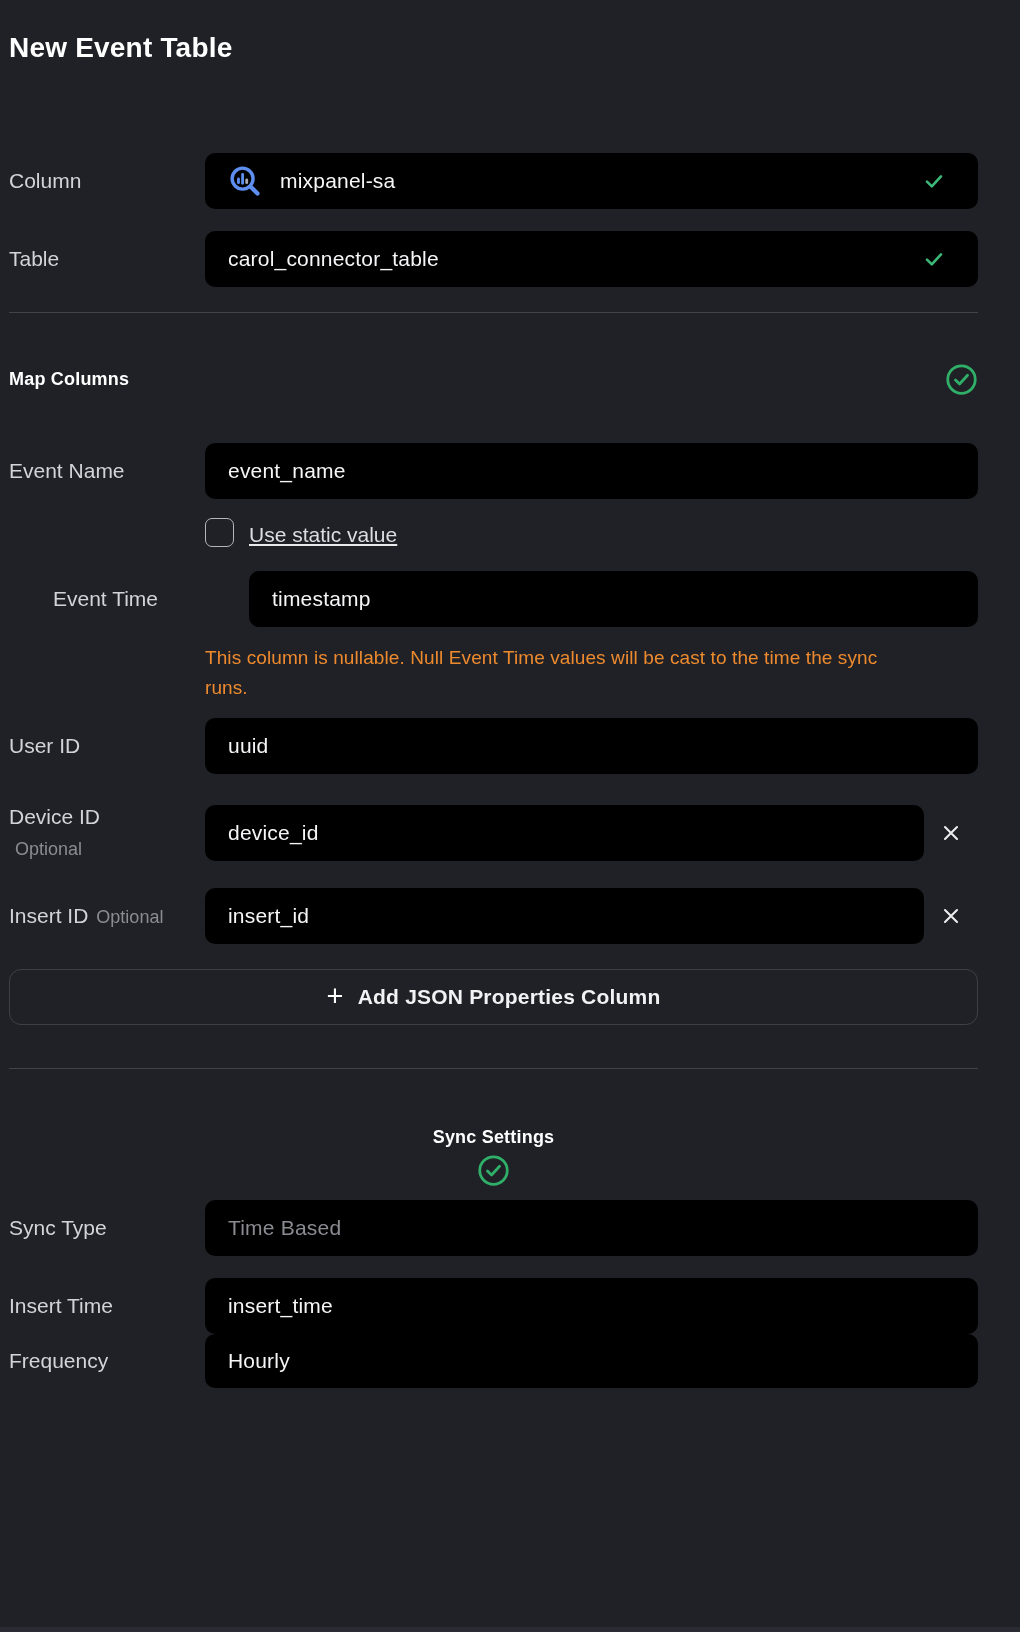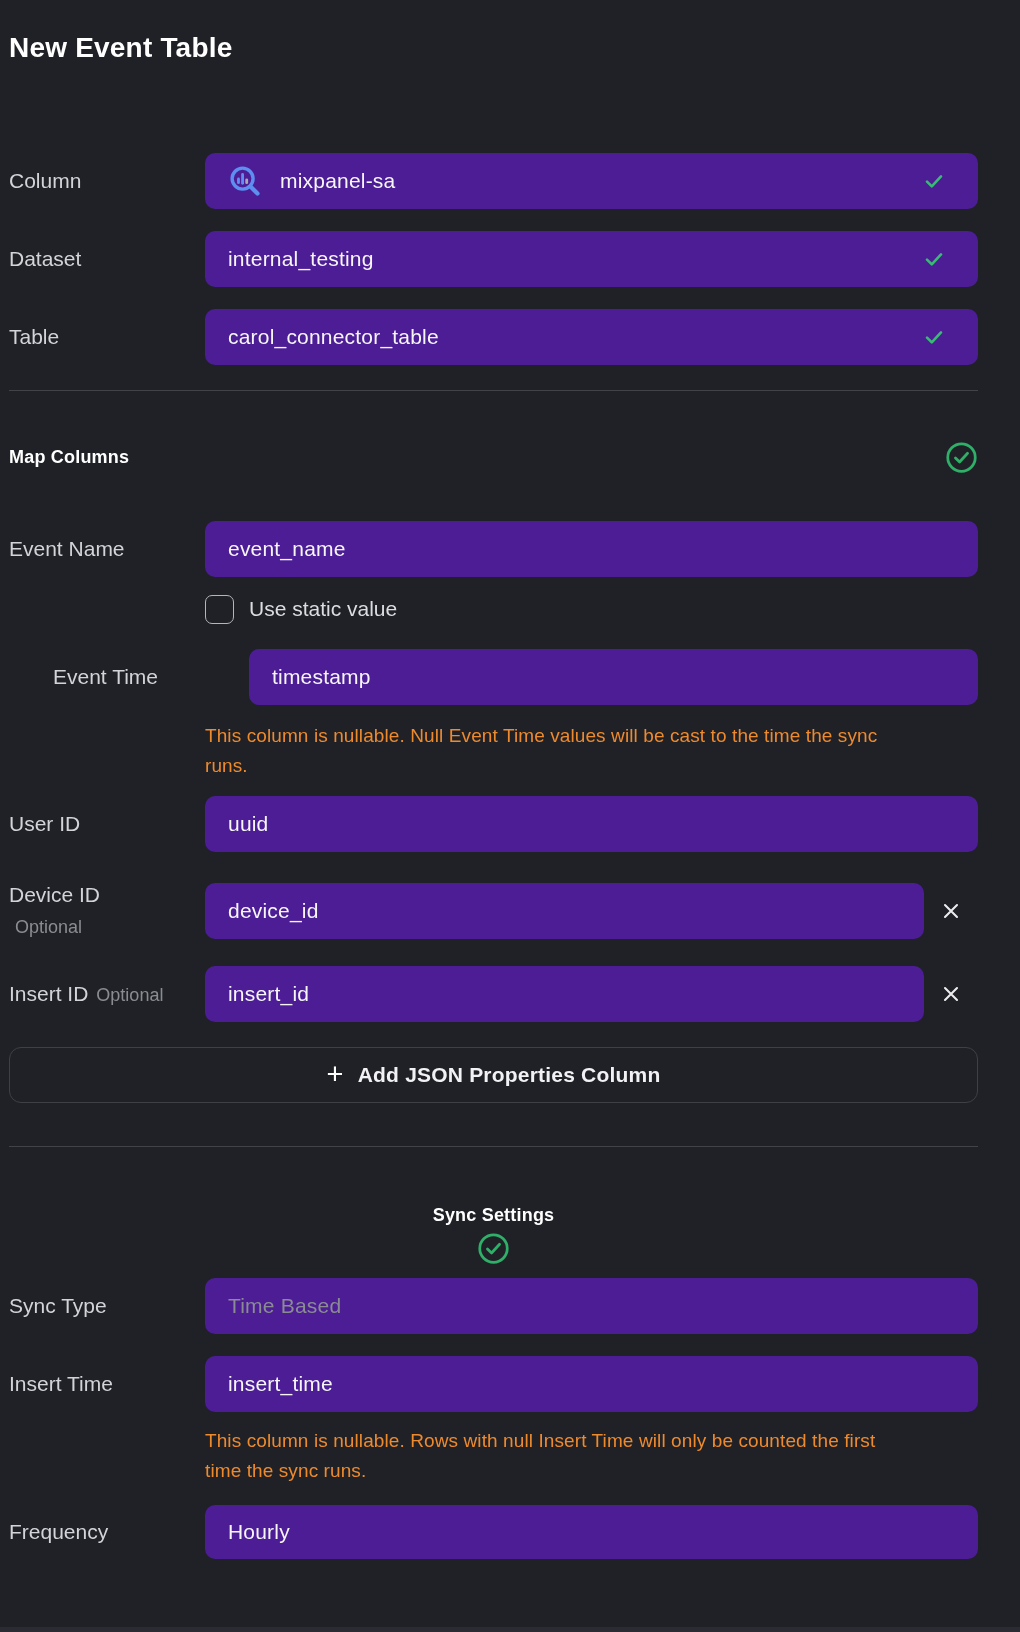--- a/index.html
+++ b/index.html
@@ -26,21 +26,21 @@
     margin-bottom:22px;
   }
   .form-row.with-close{grid-template-columns:196px 1fr 54px;}
   .form-row .label{
     font-size:21px;color:#d3d4d8;line-height:26px;
   }
   .label-stack .optional{display:block;font-size:18px;color:#8b8c92;margin:6px 0 0 6px;}
   .label-inline .optional{font-size:18px;color:#8b8c92;margin-left:8px;}
 
   .input{
-    background:#4c1d95;
+    background:#000000;
     border-radius:10px;
     height:56px;
     display:flex;align-items:center;
     padding:0 20px 0 23px;
     font-size:21px;color:#f6f6f8;font-weight:500;
     box-sizing:border-box;
     cursor:pointer;
   }
   .input .value{letter-spacing:.2px;}
   .input .value.dim{color:#8b8c92;font-weight:400;}
@@ -58,21 +58,21 @@
     margin-top:50px;margin-bottom:47px;height:33px;
   }
   .section-heading h2{
     margin:0;font-size:18px;font-weight:700;color:#ffffff;line-height:33px;letter-spacing:.2px;
   }
   .section-heading.s2{margin-top:52px;margin-bottom:46px;flex-direction:column;}
 
   .row-event-name{margin-bottom:16px;}
   .checkbox-row{
     margin:12px 0 24px 196px;
-    display:flex;align-items:center;height:32px;
+    display:flex;align-items:flex-end;height:32px;text-decoration:underline;
   }
   .checkbox{
     width:29px;height:29px;box-sizing:border-box;
     border:1.5px solid #b5b6bb;border-radius:7px;background:transparent;
     cursor:pointer;padding:0;
   }
   .checkbox-label{font-size:21px;color:#dcdde1;margin-left:15px;}
 
   .row-event-time{margin-bottom:0;margin-left:44px;}
   .warning{
@@ -125,31 +125,20 @@
       </span>
       <span class="value">mixpanel-sa</span>
       <span class="valid">
         <svg width="24" height="24" viewBox="0 0 24 24" fill="none">
           <path d="M5 12.6 L9.8 17.4 L19 7.4" stroke="#3cb878" stroke-width="2.6" stroke-linecap="round" stroke-linejoin="round"></path>
         </svg>
       </span>
     </div>
   </div>
 
-  <div class="form-row">
-    <div class="label">Dataset</div>
-    <div class="input">
-      <span class="value">internal_testing</span>
-      <span class="valid">
-        <svg width="24" height="24" viewBox="0 0 24 24" fill="none">
-          <path d="M5 12.6 L9.8 17.4 L19 7.4" stroke="#3cb878" stroke-width="2.6" stroke-linecap="round" stroke-linejoin="round"></path>
-        </svg>
-      </span>
-    </div>
-  </div>
 
   <div class="form-row">
     <div class="label">Table</div>
     <div class="input">
       <span class="value">carol_connector_table</span>
       <span class="valid">
         <svg width="24" height="24" viewBox="0 0 24 24" fill="none">
           <path d="M5 12.6 L9.8 17.4 L19 7.4" stroke="#3cb878" stroke-width="2.6" stroke-linecap="round" stroke-linejoin="round"></path>
         </svg>
       </span>
@@ -254,24 +243,20 @@
       <span class="value dim">Time Based</span>
     </div>
   </div>
 
   <div class="form-row row-insert-time">
     <div class="label">Insert Time</div>
     <div class="input">
       <span class="value">insert_time</span>
     </div>
   </div>
-  <div class="warning w2">
-    <div>This column is nullable. Rows with null Insert Time will only be counted the first</div>
-    <div>time the sync runs.</div>
-  </div>
 
   <div class="form-row row-frequency">
     <div class="label">Frequency</div>
     <div class="input">
       <span class="value">Hourly</span>
     </div>
   </div>
 </div>
 
 <div class="bottom-strip"></div>

